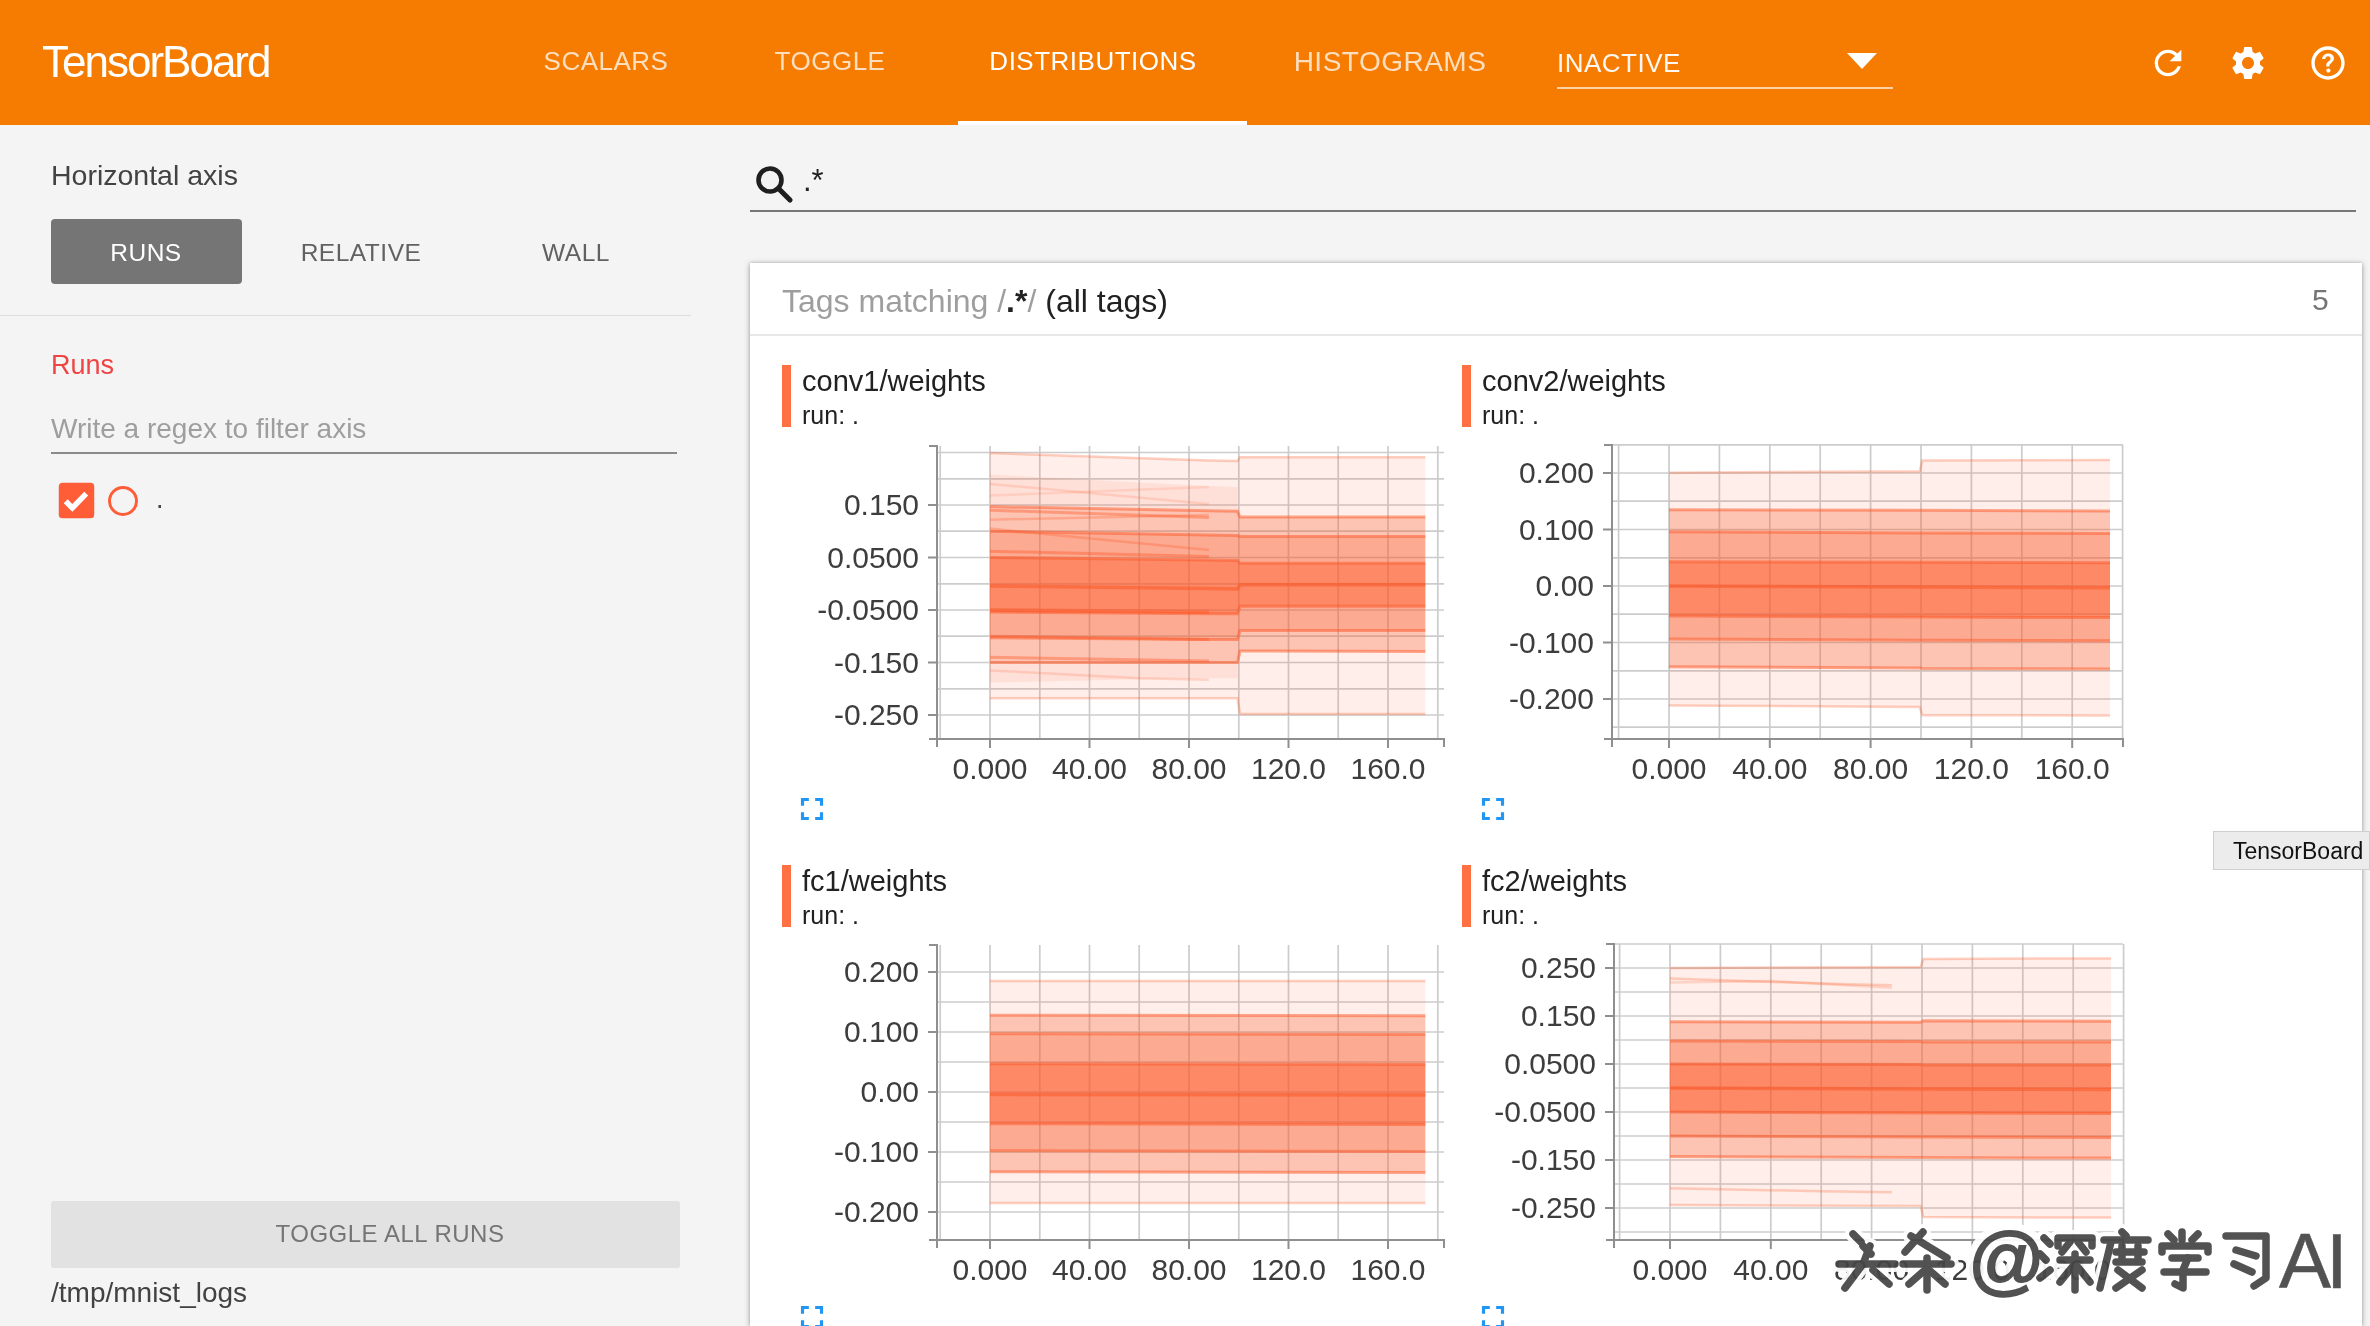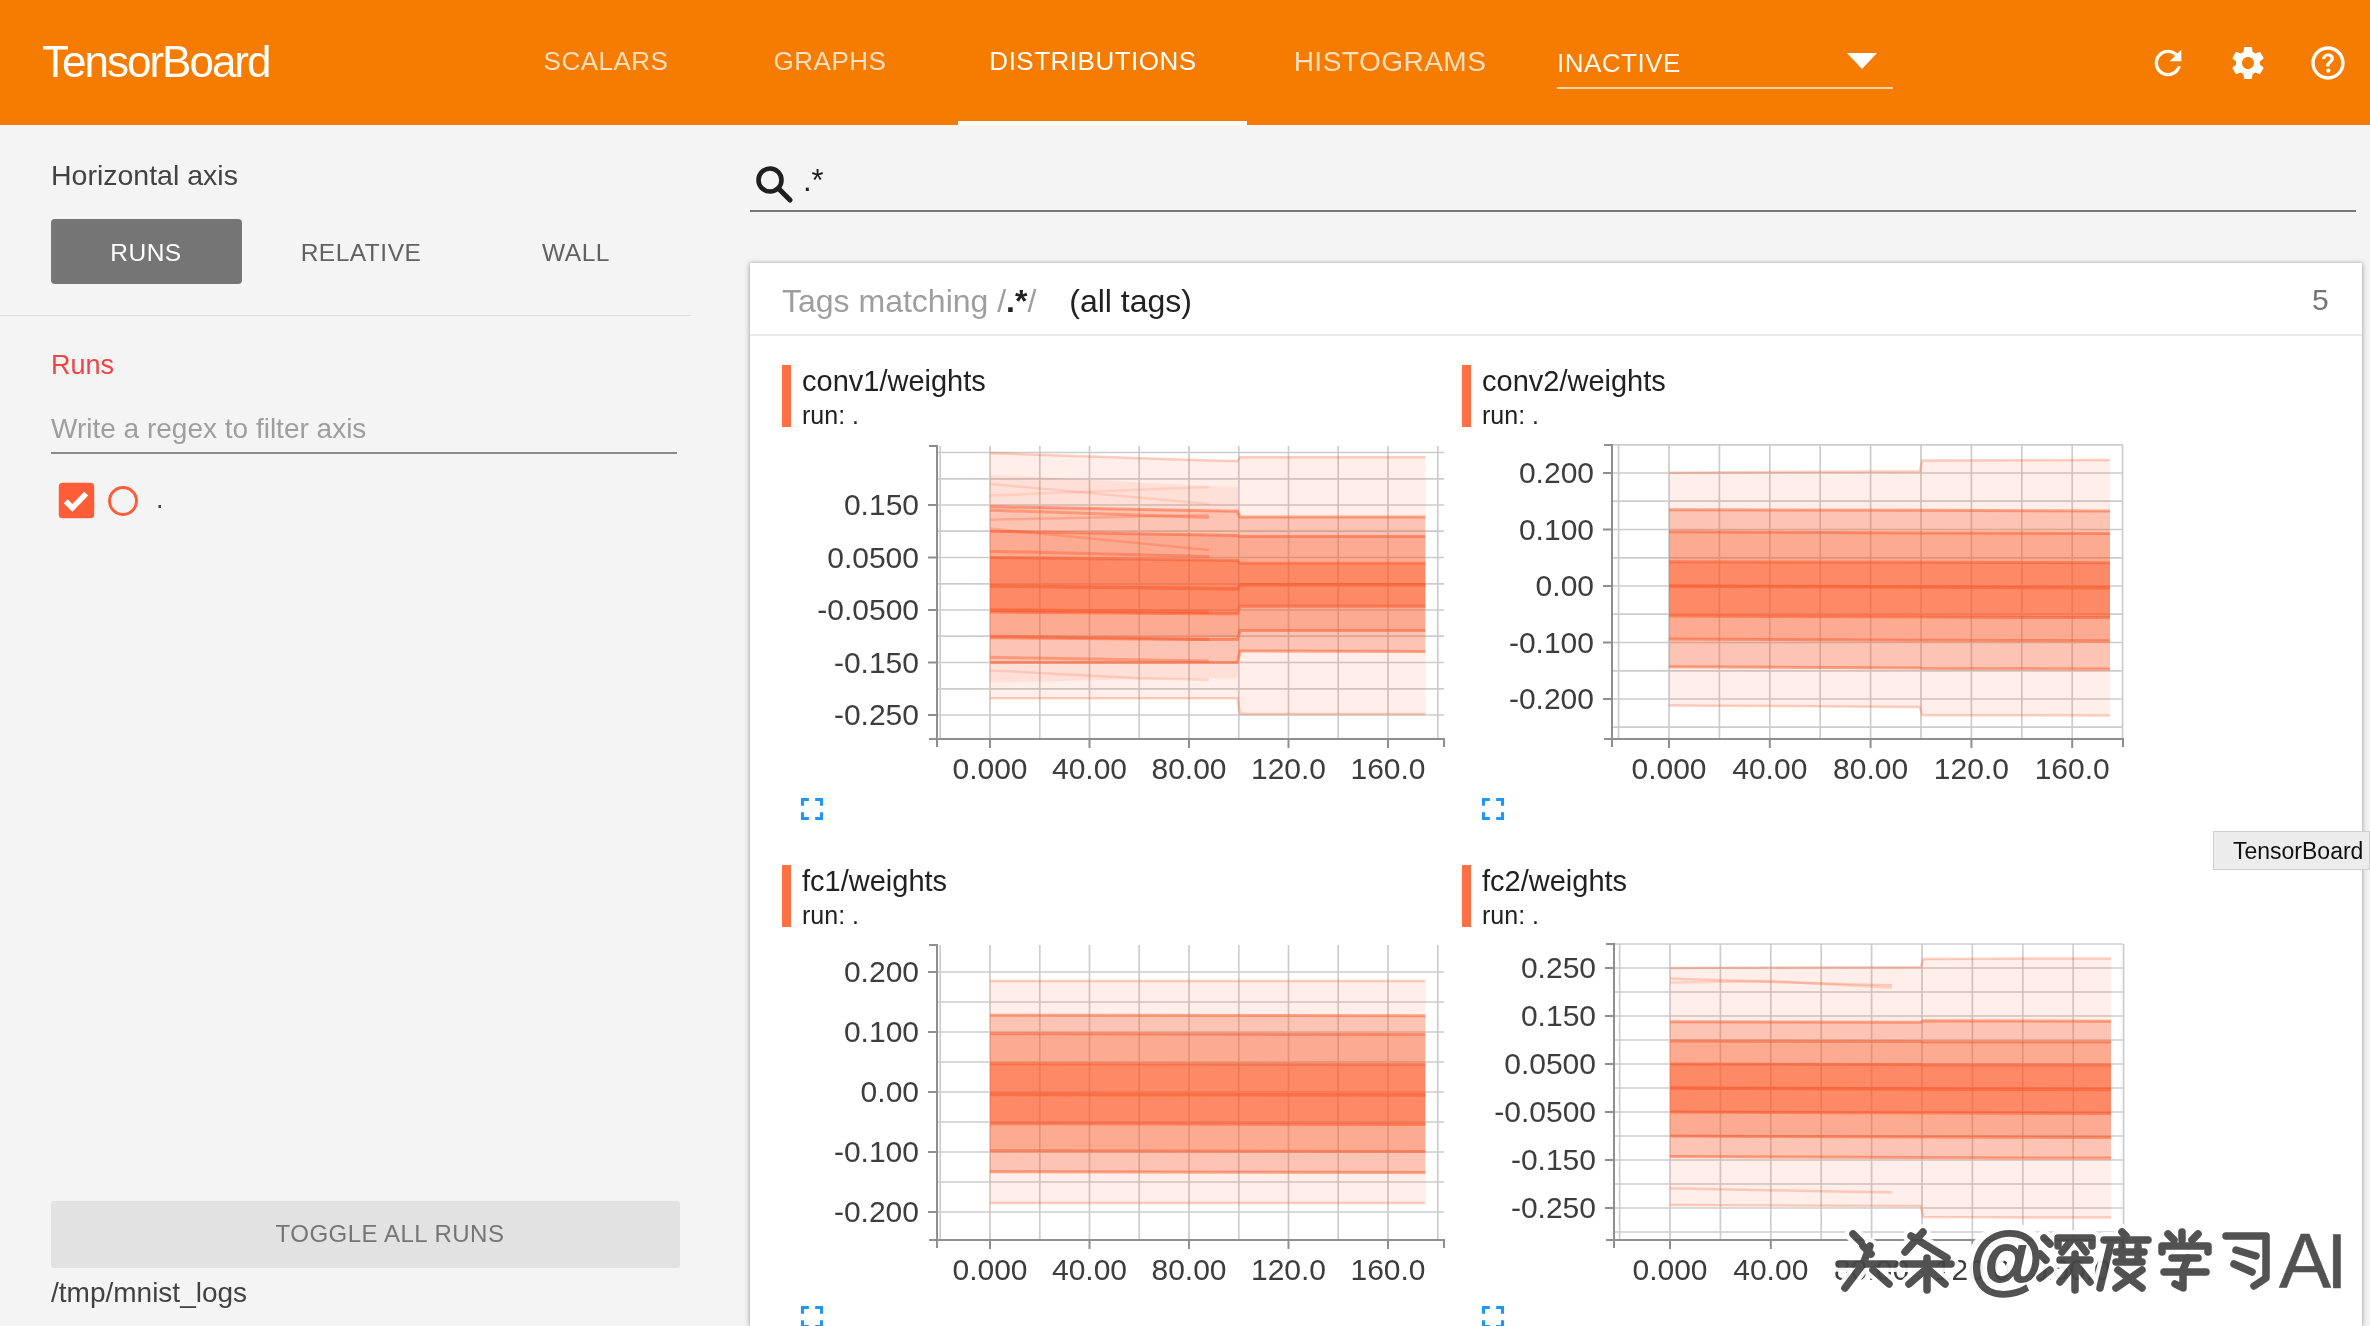--- a/index.html
+++ b/index.html
@@ -4,21 +4,21 @@
 * { margin:0; padding:0; box-sizing:border-box; }
 html,body { width:2370px; height:1326px; overflow:hidden; background:#fff;
   font-family:"Liberation Sans", sans-serif; }
 .abs { position:absolute; }
 </style></head>
 <body>
 
 <div class="abs" style="left:0;top:0;width:2370px;height:125px;background:#f57c00;box-shadow:0 3px 6px rgba(0,0,0,0.28);"></div>
 <div class="abs" style="left:42px;top:37px;font-size:44px;color:#fff;letter-spacing:-2px;">TensorBoard</div>
 <div class="abs" style="left:606px;top:46px;transform:translateX(-50%);font-size:26px;color:rgba(255,255,255,0.75);letter-spacing:0.5px;white-space:nowrap;">SCALARS</div>
-<div class="abs" style="left:830px;top:46px;transform:translateX(-50%);font-size:26px;color:rgba(255,255,255,0.75);letter-spacing:0.5px;white-space:nowrap;">GRAPHS</div>
+<div class="abs" style="left:830px;top:46px;transform:translateX(-50%);font-size:26px;color:rgba(255,255,255,0.75);letter-spacing:0.5px;white-space:nowrap;">TOGGLE</div>
 <div class="abs" style="left:1093px;top:46px;transform:translateX(-50%);font-size:26px;color:#ffffff;letter-spacing:0.5px;white-space:nowrap;">DISTRIBUTIONS</div>
 <div class="abs" style="left:1390px;top:46px;transform:translateX(-50%);font-size:28px;color:rgba(255,255,255,0.75);letter-spacing:0.5px;white-space:nowrap;">HISTOGRAMS</div>
 <div class="abs" style="left:958px;top:121px;width:289px;height:4px;background:#fff;"></div>
 <div class="abs" style="left:1557px;top:48px;font-size:26px;color:rgba(255,255,255,0.95);letter-spacing:0.5px;">INACTIVE</div>
 <svg class="abs" style="left:1846px;top:52px;" width="32" height="18">
     <path d="M1,1 L31,1 L16,17 Z" fill="#fff"></path>
   </svg>
 <div class="abs" style="left:1557px;top:87px;width:336px;height:2px;background:rgba(255,255,255,0.65);"></div>
 <svg class="abs" style="left:2148px;top:43px;" width="40" height="40" viewBox="0 0 24 24" fill="#fff">
 <path d="M17.65 6.35C16.2 4.9 14.21 4 12 4c-4.42 0-7.99 3.58-7.99 8s3.57 8 7.99 8c3.73 0 6.84-2.55 7.73-6h-2.08c-.82 2.33-3.04 4-5.65 4-3.31 0-6-2.69-6-6s2.69-6 6-6c1.66 0 3.14.69 4.22 1.78L13 11h7V4l-2.35 2.35z"></path>
@@ -49,21 +49,21 @@
 <div class="abs" style="left:51px;top:1201px;width:629px;height:67px;background:#e2e2e2;border-radius:3px;"></div>
 <div class="abs" style="left:366px;top:1220px;transform:translateX(-50%);font-size:24px;color:#757575;letter-spacing:0.5px;white-space:nowrap;margin-left:24px;">TOGGLE ALL RUNS</div>
 <div class="abs" style="left:51px;top:1277px;font-size:28px;color:#424242;">/tmp/mnist_logs</div>
 <svg class="abs" style="left:752px;top:162px;" width="46" height="46" viewBox="0 0 46 46" fill="none">
 <circle cx="18" cy="18" r="11.5" stroke="#1f1f1f" stroke-width="4.6"></circle>
 <path d="M26.5 26.5 L38 38" stroke="#1f1f1f" stroke-width="5.2" stroke-linecap="round"></path>
   </svg>
 <div class="abs" style="left:803px;top:163px;font-size:31px;color:#212121;">.*</div>
 <div class="abs" style="left:750px;top:210px;width:1606px;height:2px;background:#777;"></div>
 <div class="abs" style="left:750px;top:263px;width:1612px;height:1063px;background:#fff;box-shadow:0 1px 6px rgba(0,0,0,0.30), 0 0 3px rgba(0,0,0,0.16);"></div>
-<div class="abs" style="left:782px;top:283px;font-size:32px;color:#9e9e9e;white-space:nowrap;">Tags matching /<span style="color:#212121;font-weight:bold;">.*</span>/ <span style="color:#212121;margin-left:24px;">(all tags)</span></div>
+<div class="abs" style="left:782px;top:283px;font-size:32px;color:#9e9e9e;white-space:nowrap;">Tags matching /<span style="color:#212121;font-weight:bold;">.*</span>/ <span style="color:#212121;">(all tags)</span></div>
 <div class="abs" style="left:2312px;top:283px;font-size:30px;color:#757575;">5</div>
 <div class="abs" style="left:750px;top:334px;width:1612px;height:2px;background:#e8e8e8;"></div>
 <div class="abs" style="left:782px;top:365px;width:9px;height:62px;background:#ff7043;"></div>
 <div class="abs" style="left:802px;top:365px;font-size:29px;color:#212121;">conv1/weights</div>
 <div class="abs" style="left:802px;top:401px;font-size:25px;color:#212121;">run: .</div>
 <div class="abs" style="left:1462px;top:365px;width:9px;height:62px;background:#ff7043;"></div>
 <div class="abs" style="left:1482px;top:365px;font-size:29px;color:#212121;">conv2/weights</div>
 <div class="abs" style="left:1482px;top:401px;font-size:25px;color:#212121;">run: .</div>
 <div class="abs" style="left:782px;top:865px;width:9px;height:62px;background:#ff7043;"></div>
 <div class="abs" style="left:802px;top:865px;font-size:29px;color:#212121;">fc1/weights</div>

